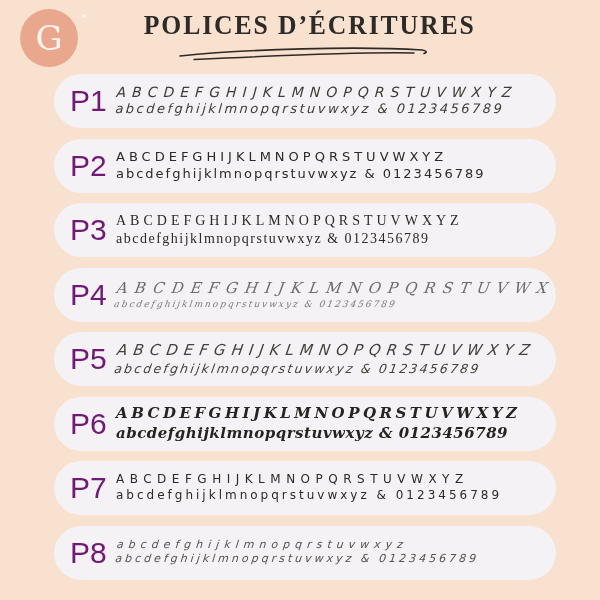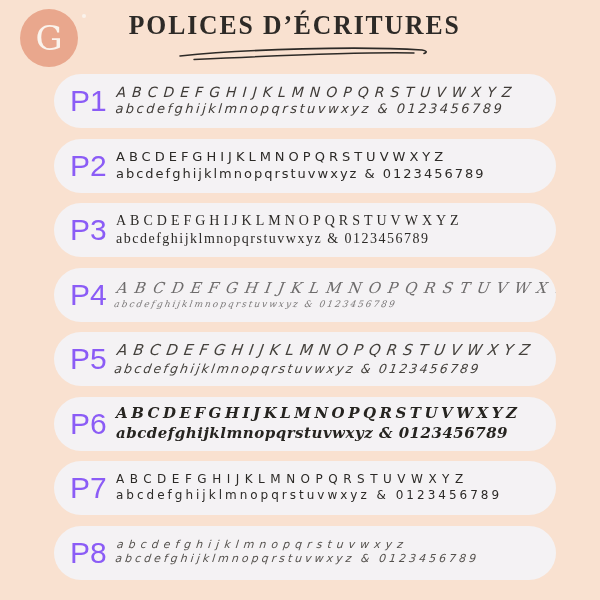--- a/index.html
+++ b/index.html
@@ -26,21 +26,21 @@
   }
   .logo-letter{
     font-family:"DejaVu Serif", serif;
     font-size:34px; color:#fbf3ec; position:relative; line-height:1;
   }
   .logo-dot{
     position:absolute; right:-8px; top:5px;
     width:4px; height:4px; border-radius:50%; background:#fbf3ec;
   }
   .title-wrap{
-    position:absolute; left:120px; top:10px; width:380px; text-align:left;
+    position:absolute; left:120px; top:10px; width:380px; text-align:center;
   }
   .page-title{
     display:inline-block;
     font-family:"Liberation Serif", serif;
     font-weight:700; font-size:27px; letter-spacing:2px;
     color:var(--ink);
     transform:scaleX(0.95); transform-origin:center;
     white-space:nowrap;
   }
   .swash{
@@ -53,21 +53,21 @@
     display:flex; flex-direction:column; gap:10.5px;
   }
   .row{
     height:54px; background:var(--card); border-radius:27px;
     display:flex; align-items:center;
     padding:0 16px 0 16px; overflow:hidden;
   }
   .plabel{
     flex:0 0 46px; width:46px;
     font-family:"Liberation Sans", sans-serif;
-    font-size:30px; font-weight:400; color:#8b5cf6;
+    font-size:30px; font-weight:400; color:#701a75;
     line-height:1;
   }
   .sample{
     flex:1; display:flex; flex-direction:column; justify-content:center;
     line-height:1.3; white-space:nowrap;
   }
   .upper,.lower{white-space:nowrap;}
 
   
   .f1 .sample{transform:skewX(-4deg); color:#403c38;}

